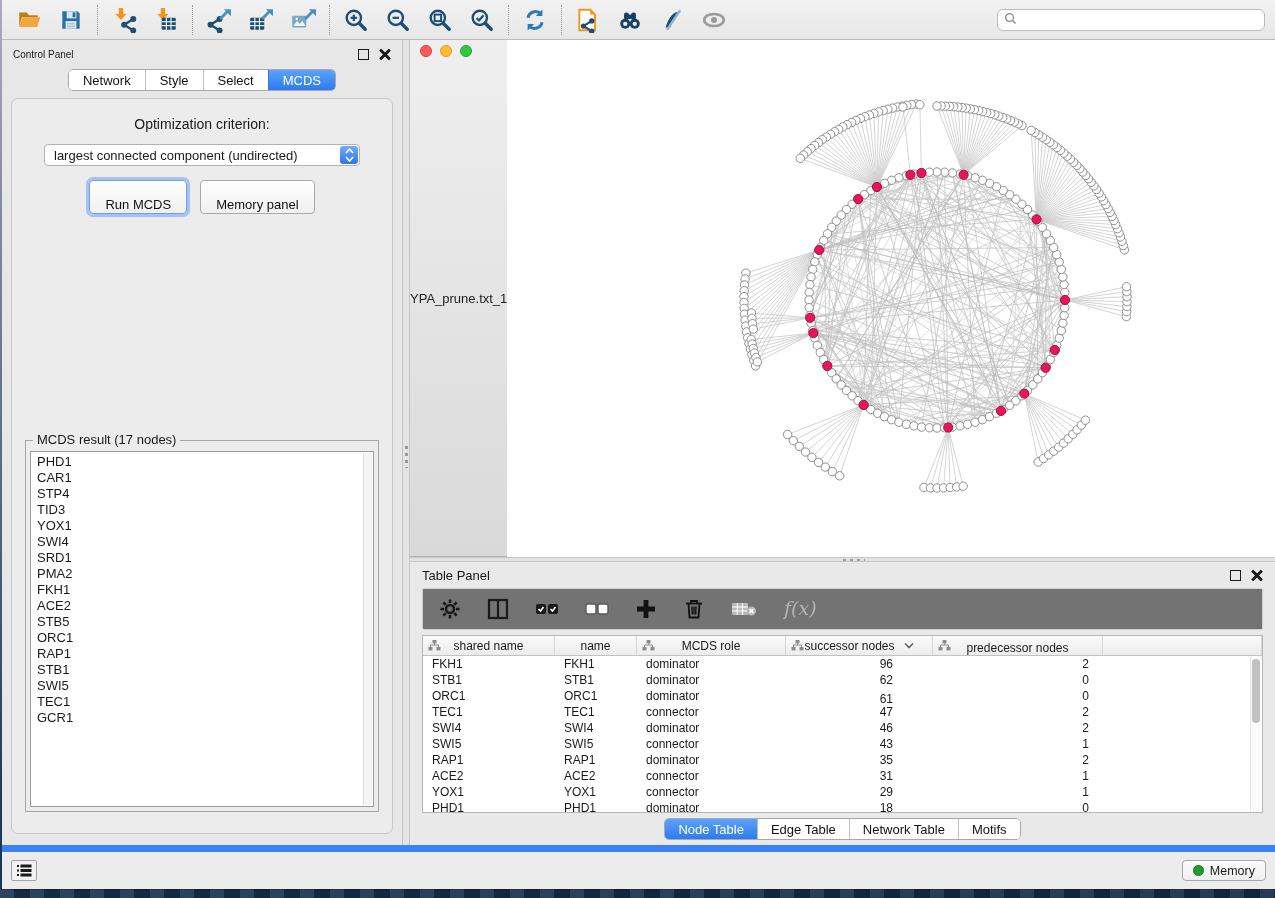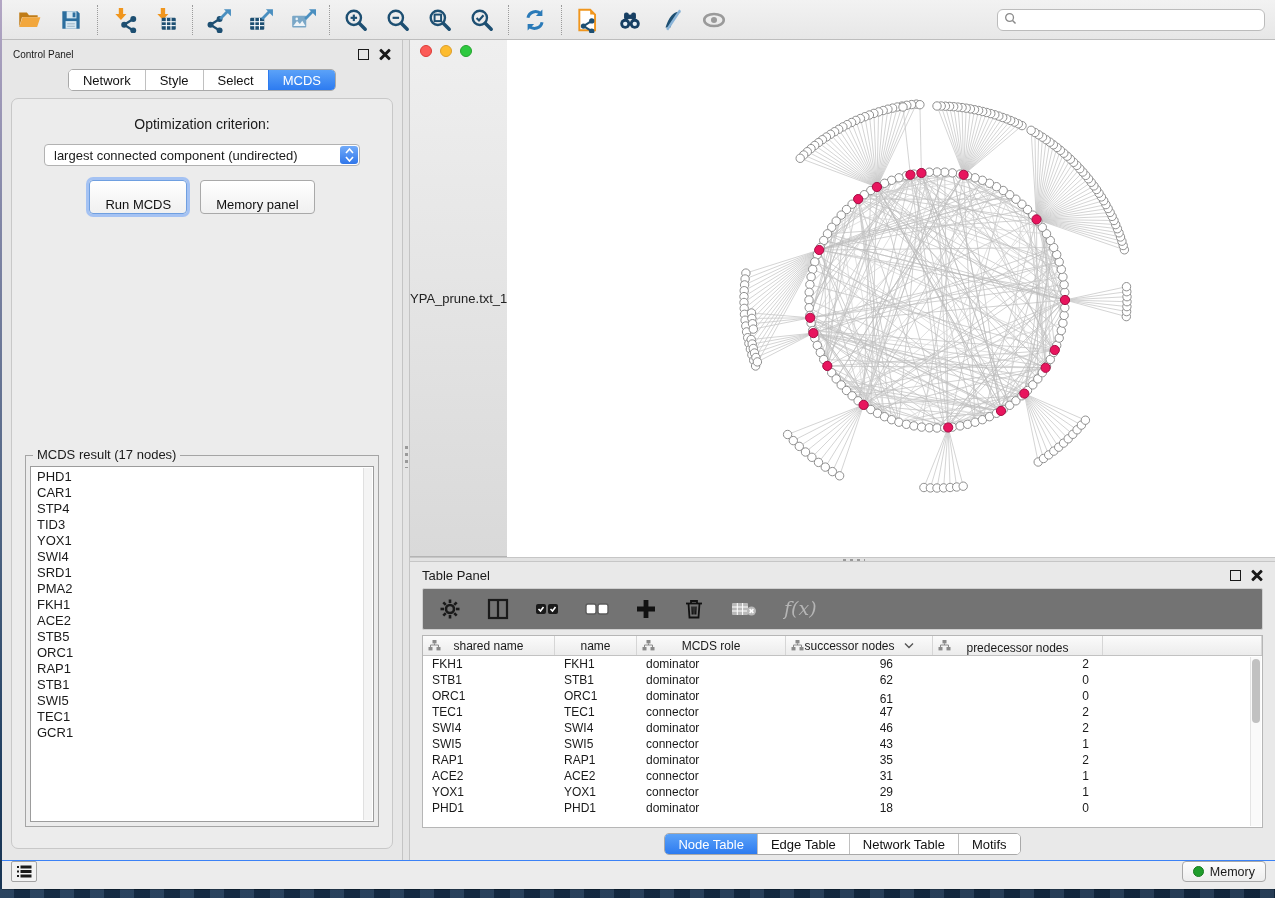--- a/index.html
+++ b/index.html
@@ -90,21 +90,21 @@
   .th .sort { margin-left:9px; display:inline-flex; }
   .tr { display:flex; height:16px; align-items:center; }
   .td { font-size:12px; height:16px; line-height:16px; white-space:nowrap; overflow:hidden; }
   .td.l { padding-left:9px; } .td.r { text-align:right; }
   .v-track { position:absolute; top:21px; right:1px; bottom:1px; width:11px; background:#fafafa; border-left:1px solid #e4e4e4; }
   .v-thumb { position:absolute; top:2px; left:1px; width:8px; height:64px; background:#c1c1c1; border-radius:4px; }
   .tp-tabs { flex:0 0 32px; display:flex; align-items:center; justify-content:center; }
   .tp-tabs .tab { font-size:13px; padding:2.5px 13px; }
 
   
-  .statusbar { flex:0 0 29px; background:#ececec; border-top:1px solid #3b82f6; display:flex; padding:0 9px; }
+  .statusbar { flex:0 0 29px; background:#ececec; border-top:7px solid #3b82f6; display:flex; align-items:center; padding:8px 9px; }
   .menu-btn { width:26px; height:21px; border:1px solid #a3a3a3; background:#f2f2f2; border-radius:2px;
     display:flex; align-items:center; justify-content:center; }
   .memory-btn { margin-left:auto; display:flex; align-items:center; gap:6px; height:21px; padding:0 10px;
     border:1px solid #a8a8a8; border-radius:4px; background:linear-gradient(#fdfdfd,#ededed); font-size:12.5px; }
   .memory-dot { width:11px; height:11px; border-radius:50%; background:#1f9d2c; border:1px solid #177a20; }
 </style>
 </head>
 <body>
 
 <div class="desktop">

